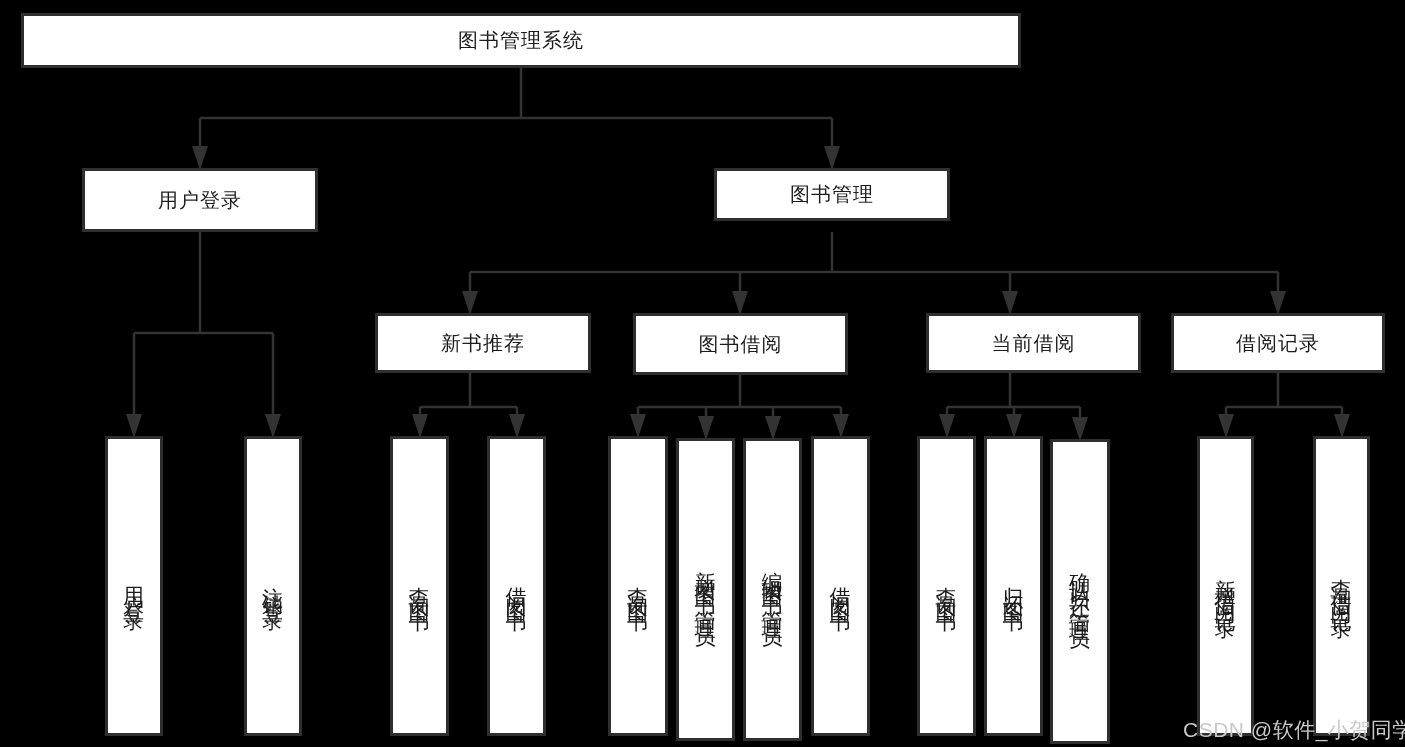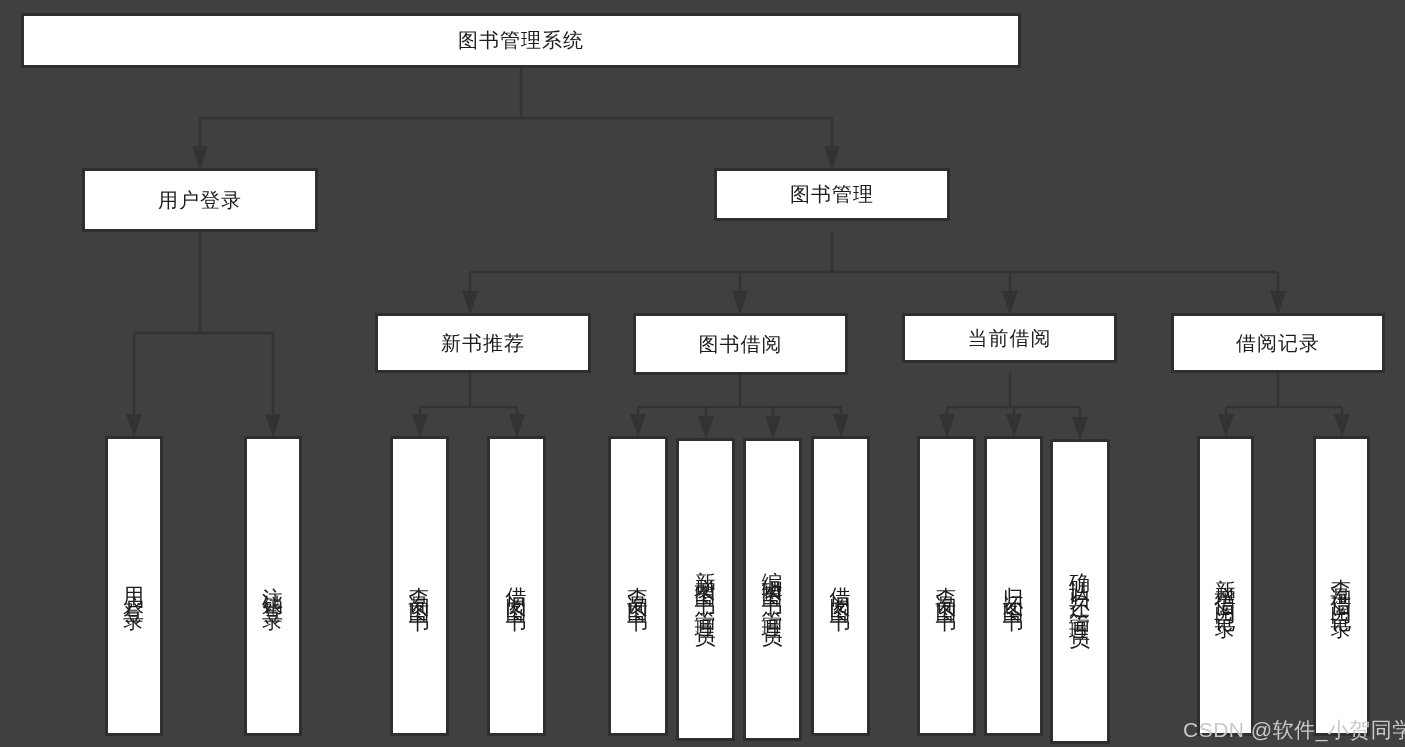--- a/index.html
+++ b/index.html
@@ -4,21 +4,21 @@
 <style>
   html, body {
     margin: 0;
     padding: 0;
     background: #ffffff;
   }
   .stage {
     position: relative;
     width: 1405px;
     height: 747px;
-    background: #404040;
+    background: #000000;
     overflow: hidden;
     font-family: "Liberation Sans", "DejaVu Sans", sans-serif;
     color: #1c1c1c;
   }
   .wires {
     position: absolute;
     left: 0;
     top: 0;
   }
   .node {
@@ -142,21 +142,21 @@
   <div class="node h" style="left:714px;top:168px;width:236px;height:53px">
     <span>图书管理</span>
   </div>
 
   <div class="node h" style="left:375px;top:313px;width:216px;height:60px">
     <span>新书推荐</span>
   </div>
   <div class="node h" style="left:633px;top:313px;width:215px;height:62px">
     <span>图书借阅</span>
   </div>
-  <div class="node h" style="left:902px;top:313px;width:215px;height:50px">
+  <div class="node h" style="left:926px;top:313px;width:215px;height:60px">
     <span>当前借阅</span>
   </div>
   <div class="node h" style="left:1171px;top:313px;width:214px;height:60px">
     <span>借阅记录</span>
   </div>
 
   <div class="node v" style="left:105px;top:436px;width:58px;height:300px">
     <span>用户登录</span>
   </div>
   <div class="node v" style="left:244px;top:436px;width:58px;height:300px">

